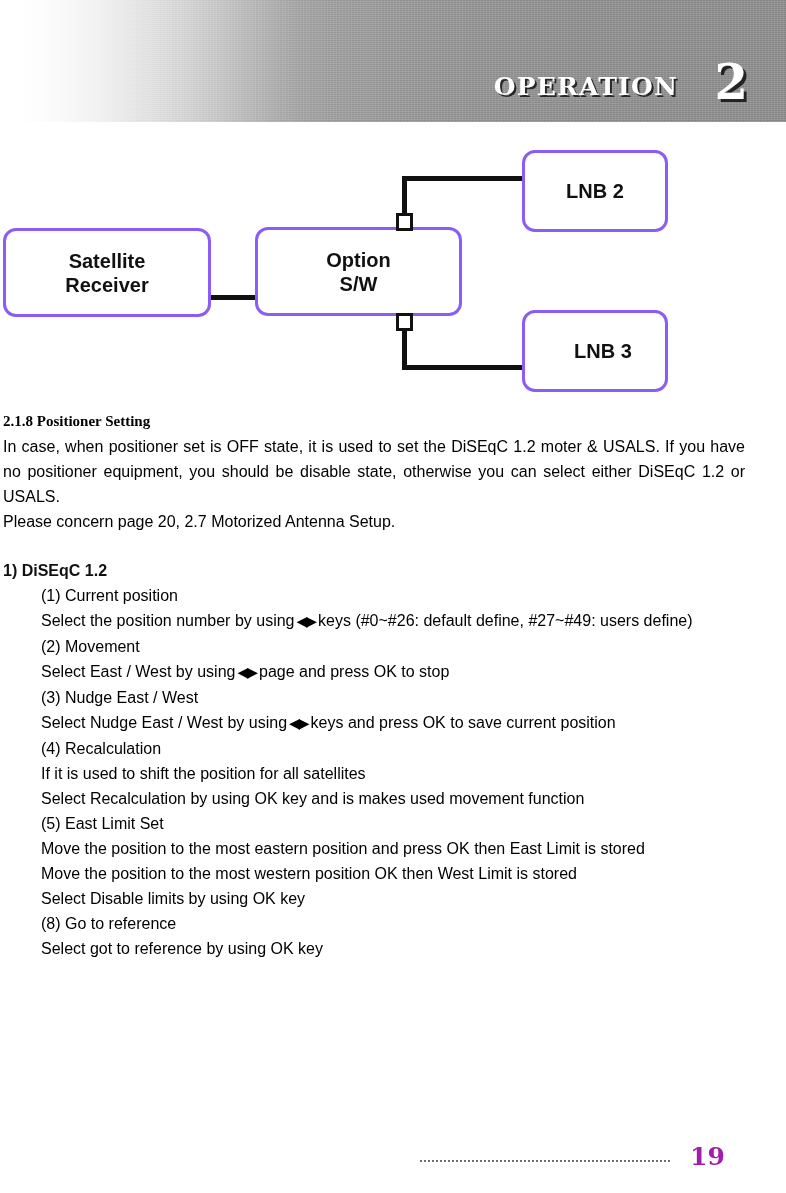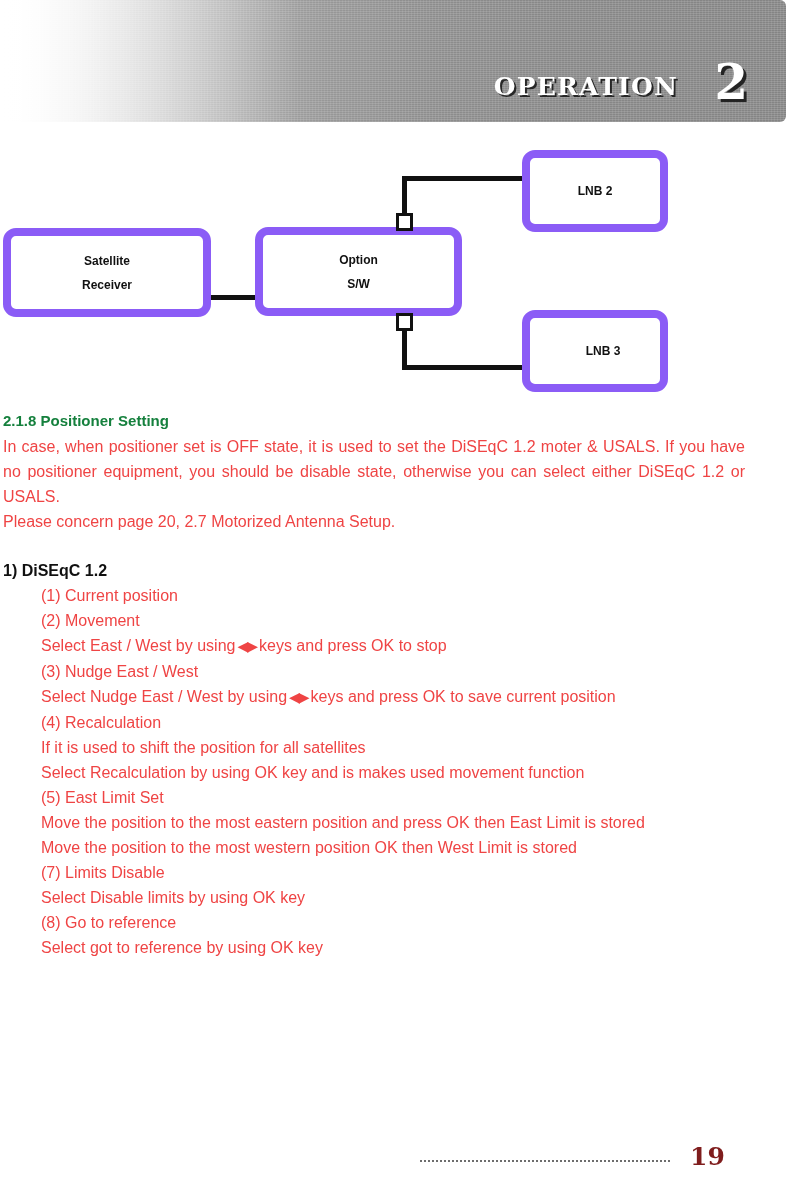--- a/index.html
+++ b/index.html
@@ -23,21 +23,20 @@
   #banner {
     position: absolute;
     left: 0;
     top: 0;
     width: 786px;
     height: 122px;
     background: linear-gradient(to right,
        #ffffff 0px, #fdfdfd 18px, #eaeaea 60px,
        #d2d2d2 115px, #bdbdbd 175px, #ababab 245px,
        #9d9d9d 330px, #949494 430px, #8e8e8e 560px, #8b8b8b 786px);
-    border-radius: 6px;
   }
   #banner-noise {
     position: absolute;
     left: 0; top: 0;
     width: 786px; height: 122px;
     opacity: .35;
     background-image:
       repeating-linear-gradient(0deg, rgba(255,255,255,.30) 0 1px, rgba(0,0,0,.10) 1px 2px),
       repeating-linear-gradient(90deg, rgba(255,255,255,.22) 0 1px, rgba(0,0,0,.08) 1px 3px);
     mix-blend-mode: overlay;
@@ -78,28 +77,28 @@
   #diagram {
     position: absolute;
     left: 0;
     top: 128px;
     width: 786px;
     height: 280px;
   }
   .node {
     position: absolute;
     box-sizing: border-box;
-    border: 8px solid #8b5cf6;
+    border: 3px solid #8b5cf6;
     border-radius: 13px;
     background: #ffffff;
     display: flex;
     flex-direction: column;
     align-items: center;
     justify-content: center;
-    font-size: 12px;
+    font-size: 20px;
     font-weight: bold;
     line-height: 24px;
     color: #111111;
     text-align: center;
     z-index: 3;
   }
   .wire {
     position: absolute;
     background: #111111;
     z-index: 1;
@@ -117,27 +116,28 @@
     position: absolute;
     left: 3px;
     top: 410px;
     width: 780px;
   }
   .h-sub {
     font-size: 15px;
     font-weight: bold;
     line-height: 22px;
     margin: 0 0 2px 0;
-    color: #15803d;
+    color: #000000;
+    font-family: Liberation Serif, serif;
   }
   .para {
     font-size: 16px;
     line-height: 25px;
     margin: 0;
-    color: #ef4444;
+    color: #000000;
     width: 742px;
   }
   .para.justify { text-align: justify; text-align-last: left; }
   .gap { height: 24px; }
   .h-item {
     font-size: 16px;
     font-weight: bold;
     line-height: 25px;
     margin: 0;
     color: #101010;
@@ -168,21 +168,21 @@
     border-top: 2px dotted #6d6d6d;
   }
   #page-number {
     position: absolute;
     left: 690px;
     bottom: 0;
     font-family: "DejaVu Serif", serif;
     font-weight: bold;
     font-size: 25px;
     line-height: 28px;
-    color: #7f1d1d;
+    color: #a21caf;
   }
 </style>
 </head>
 <body>
 
 <div id="page">
 
   <div id="banner">
     <div id="banner-noise"></div>
     <div id="banner-fade"></div>
@@ -230,37 +230,37 @@
 
     <p class="para">Please concern page 20, 2.7 Motorized Antenna Setup.</p>
 
     <div class="gap"></div>
 
     <div class="h-item">1) DiSEqC 1.2</div>
 
     <div class="indent">
 
       <p class="para" style="width:720px">(1) Current position</p>
+      <p class="para justify" style="width:700px"><span>Select the position number by using</span><span class="arrows">◀▶</span><span>keys (#0~#26: default define, #27~#49: users define)</span></p>
 
       <p class="para" style="width:720px">(2) Movement</p>
-      <p class="para" style="width:720px"><span>Select East / West by using</span><span class="arrows">◀▶</span><span>keys and press OK to stop</span></p>
+      <p class="para" style="width:720px"><span>Select East / West by using</span><span class="arrows">◀▶</span><span>page and press OK to stop</span></p>
 
       <p class="para" style="width:720px">(3) Nudge East / West</p>
       <p class="para" style="width:706px"><span>Select Nudge East / West by using</span><span class="arrows">◀▶</span><span>keys and press OK to save current position</span></p>
 
       <p class="para" style="width:720px">(4) Recalculation</p>
       <p class="para" style="width:720px">If it is used to shift the position for all satellites</p>
       <p class="para justify" style="width:700px">Select Recalculation by using OK key and is makes used movement function</p>
 
       <p class="para" style="width:720px">(5) East Limit Set</p>
       <p class="para justify" style="width:706px">Move the position to the most eastern position and press OK then East Limit is stored</p>
 
       <p class="para" style="width:720px">Move the position to the most western position OK then West Limit is stored</p>
 
-      <p class="para" style="width:720px">(7) Limits Disable</p>
       <p class="para" style="width:720px">Select Disable limits by using OK key</p>
 
       <p class="para" style="width:720px">(8) Go to reference</p>
       <p class="para" style="width:720px">Select got to reference by using OK key</p>
 
     </div>
   </div>
 
   <div id="footer">
     <div id="footer-rule"></div>

